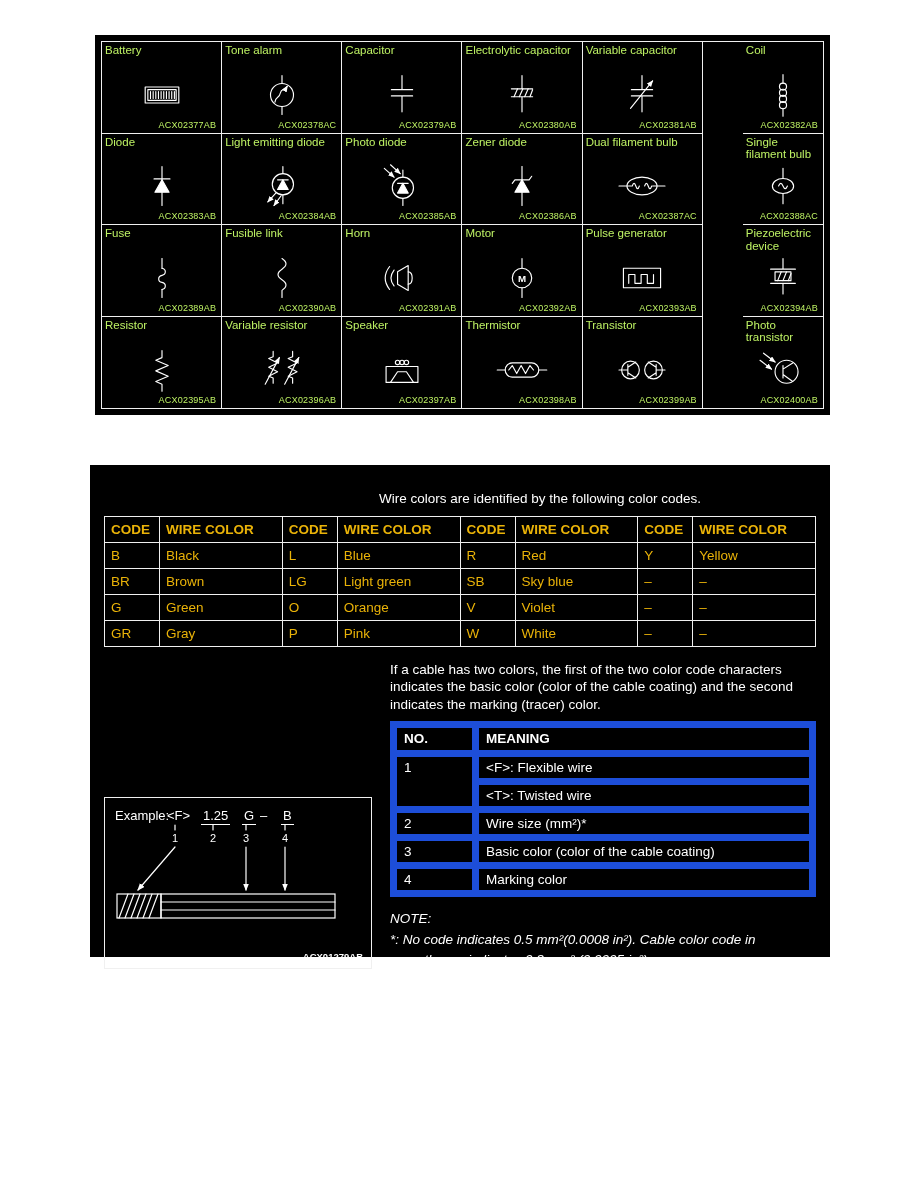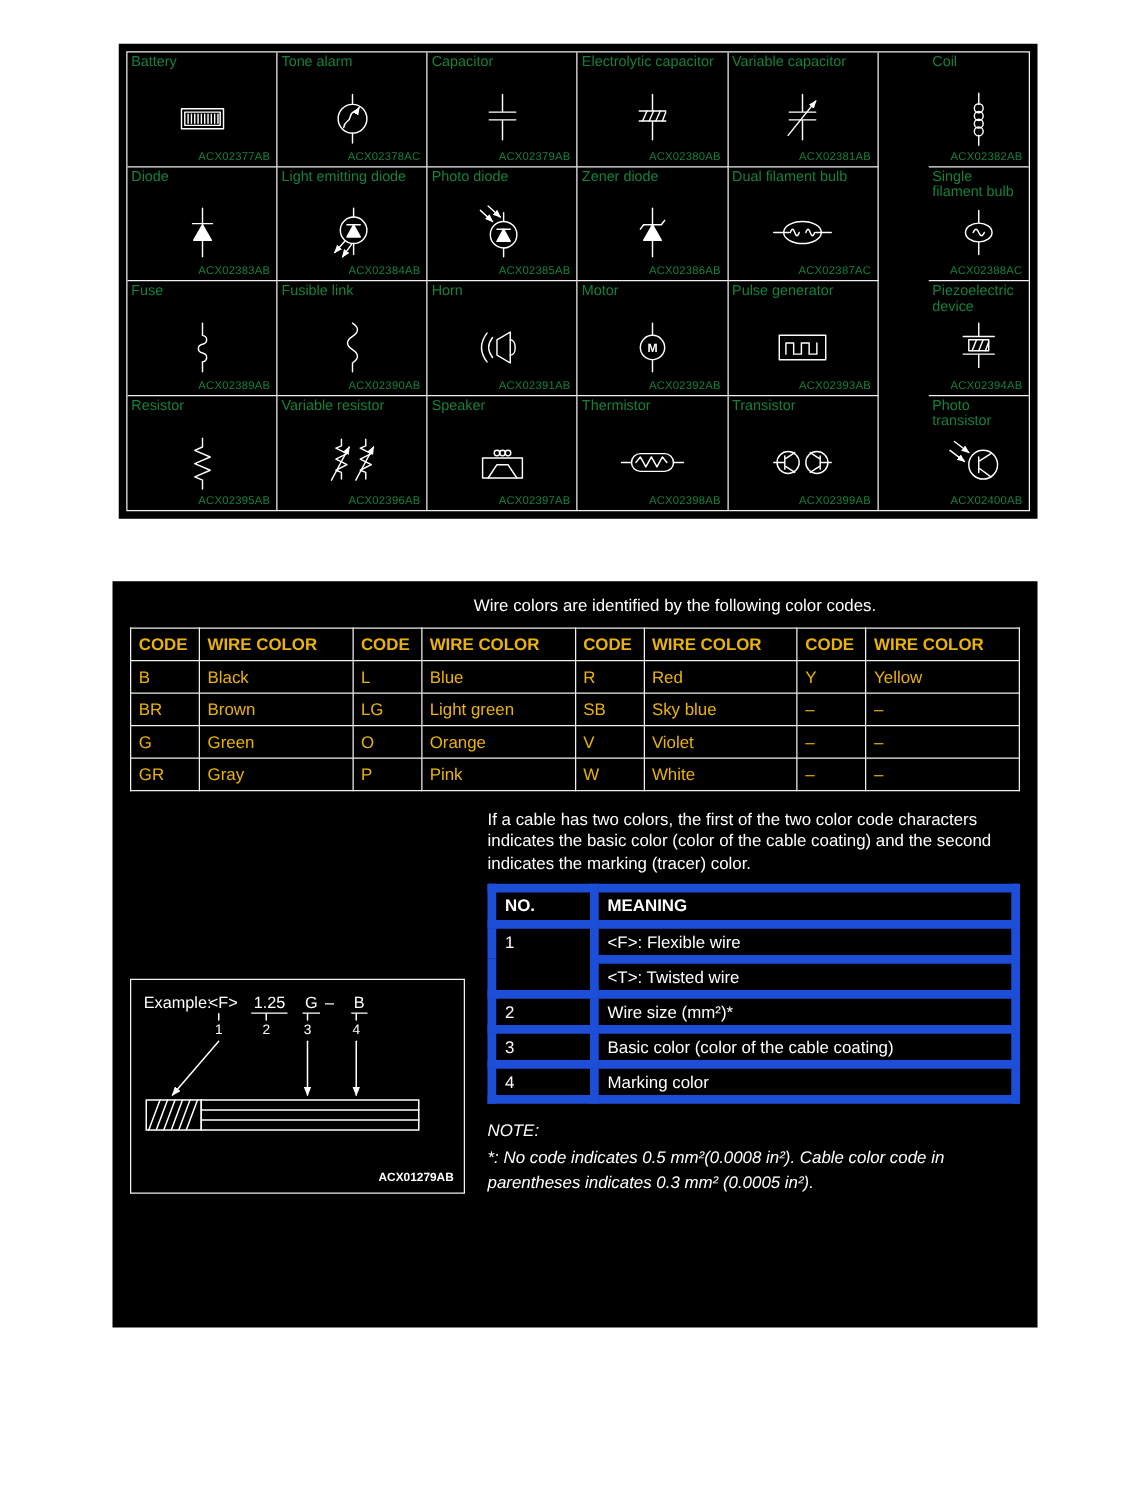--- a/index.html
+++ b/index.html
@@ -1,33 +1,33 @@
 <!DOCTYPE html>
 <html><head>
 <meta charset="utf-8">
 <style>
   html,body{margin:0;padding:0;background:#fff;}
   .page{position:relative;width:918px;height:1188px;background:#fff;font-family:"Liberation Sans",sans-serif;overflow:hidden;}
 
   
   .panel1{position:absolute;left:95px;top:35px;width:735px;height:380px;background:#000;box-sizing:border-box;padding:6px;}
   .sgrid{display:grid;grid-template-columns:repeat(6,1fr);grid-template-rows:repeat(4,1fr);width:100%;height:100%;border:1px solid #f0f0f0;box-sizing:border-box;}
-  .cell{border-right:1px solid #f0f0f0;border-bottom:1px solid #f0f0f0;box-sizing:border-box;display:flex;flex-direction:column;padding:2px 3px;color:#15803d;overflow:hidden;}
+  .cell{border-right:1px solid #f0f0f0;border-bottom:1px solid #f0f0f0;box-sizing:border-box;display:flex;flex-direction:column;padding:2px 3px;color:#bef264;overflow:hidden;}
   .cell:nth-child(6n){border-right:none;margin-left:40px;}
   .cell:nth-child(n+19){border-bottom:none;}
   .clabel{min-height:26px;font-size:11.5px;line-height:1.12;}
   .csym{flex:1;display:flex;align-items:center;justify-content:center;}
   .ccode{font-size:9px;font-weight:normal;text-align:right;letter-spacing:.2px;padding:0 2px 1px 0;}
   .sym{stroke:#fff;fill:none;stroke-width:1.3;stroke-linecap:round;stroke-linejoin:round;}
   .sym *{fill:none;stroke:#fff;}
   .sym .f{fill:#fff;}
   .sym .t{fill:#fff;stroke:none;font-weight:bold;font-family:"Liberation Sans",sans-serif;}
 
   
-  .panel2{position:absolute;left:90px;top:465px;width:740px;height:597px;background:#000;color:#fff;box-sizing:border-box;padding:10px 14px;}
+  .panel2{position:absolute;left:90px;top:465px;width:740px;height:492px;background:#000;color:#fff;box-sizing:border-box;padding:24px 14px;}
   .intro{font-size:13.5px;text-align:center;padding-left:160px;margin:2px 0 10px;}
   table{border-collapse:collapse;}
   .ctable{width:100%;table-layout:fixed;}
   .ctable th,.ctable td{border:1px solid #f0f0f0;font-size:13.5px;text-align:left;padding:4px 6px;height:17px;color:#eab308;}
   .ctable th{font-weight:bold;}
   .c-code{width:55px;}
   .lower{display:flex;gap:18px;margin-top:14px;align-items:flex-end;}
 
   
   .exbox{position:relative;width:268px;height:172px;border:1px solid #f0f0f0;box-sizing:border-box;flex:none;}

